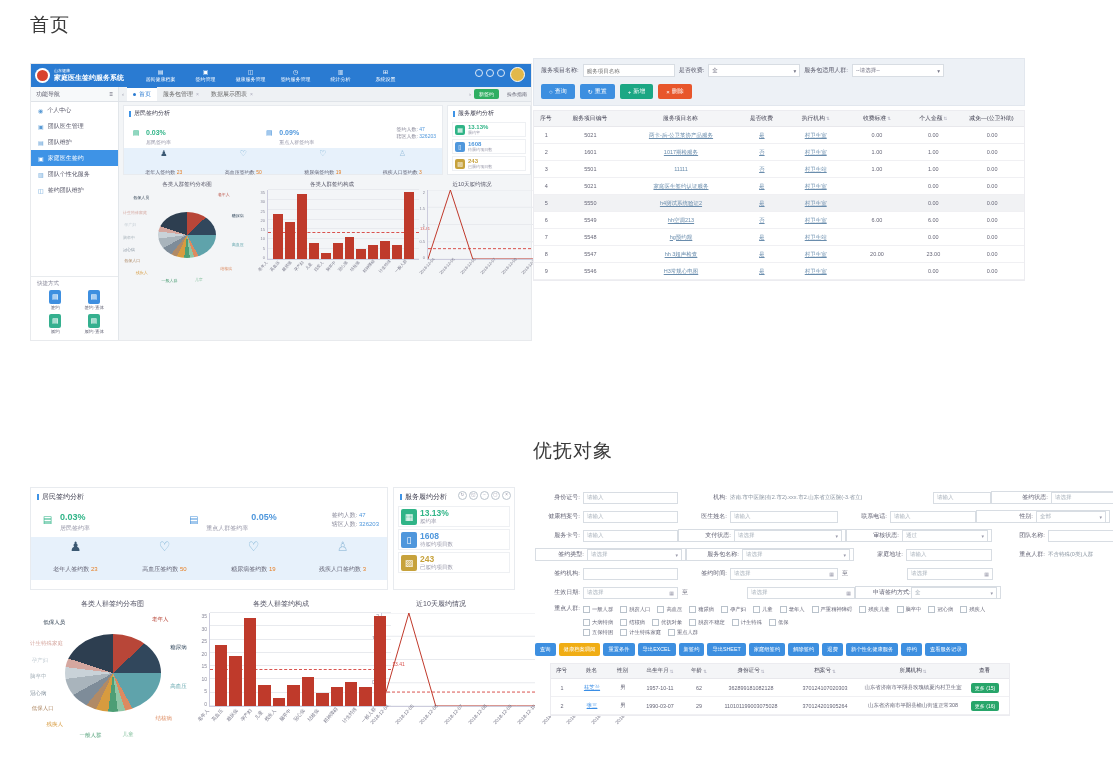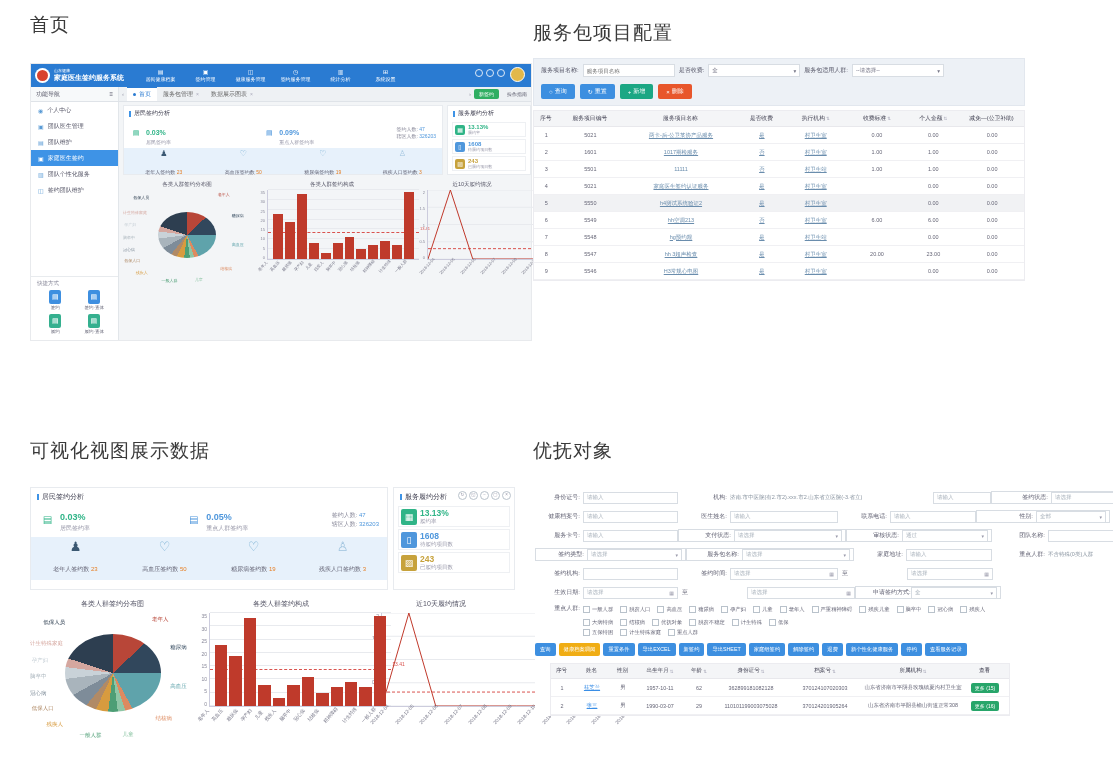--- a/index.html
+++ b/index.html
@@ -203,22 +203,20 @@
   .s4-hcell:nth-child(9),.s4-cell:nth-child(9){width:40px;}
   .s4-cell.name{color:#3a8ee6;text-decoration:underline;}
   .morebtn{background:#27a56a;color:#fff;border-radius:2px;font-size:5px;padding:2px 4px;cursor:pointer;}
 </style>
 </head>
 <body>
 
 <div id="canvas">
 
   <div class="sec-title" style="left:30px;top:12px;">首页</div>
-  <div class="sec-title" style="left:533px;top:20px;">服务包项目配置</div>
-  <div class="sec-title" style="left:30px;top:438px;">可视化视图展示数据</div>
   <div class="sec-title" style="left:533px;top:438px;">优抚对象</div>
 
   <div class="shot s1">
     <div class="s1-header">
       <span class="s1-logo">
           <i></i>
         </span>
       <span class="s1-apptit">
         <span class="sub">山东健康</span>
         <span class="main">家庭医生签约服务系统</span>
@@ -816,21 +814,21 @@
       <div class="panel s3-signpanel">
         <div class="ptitle">居民签约分析</div>
         <div class="s3-stats">
           <div class="stat">
             <span class="sic" style="color: rgb(47, 180, 135);">▤</span>
             <span><span class="v" style="color: rgb(47, 180, 135);">0.03%</span>
             <span class="l" style="display:block;">居民签约率</span></span>
           </div>
           <div class="stat">
             <span class="sic" style="color: rgb(79, 151, 220);">▤</span>
-            <span><span class="v" style="color: rgb(79, 151, 220);">0.05%</span>
+            <span><span class="v" style="color: rgb(79, 151, 220); margin-left: 45px;">0.05%</span>
             <span class="l" style="display:block;">重点人群签约率</span></span>
           </div>
           <div class="cnts">
             <span>签约人数:</span>
             <b>47</b><br>
             <span>辖区人数:</span>
             <b>326203</b>
           </div>
         </div>
         <div class="strip">

